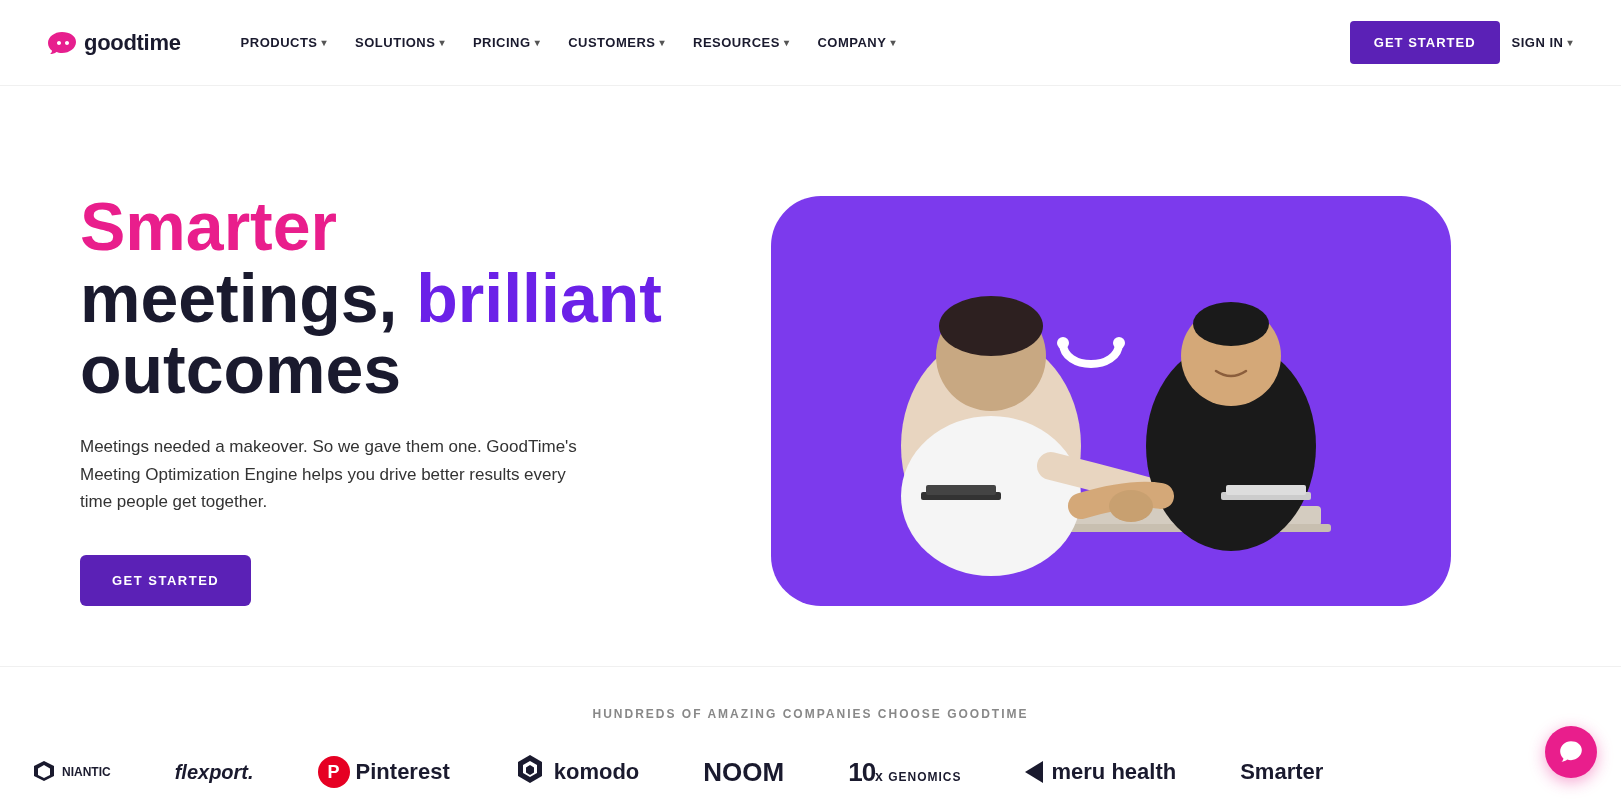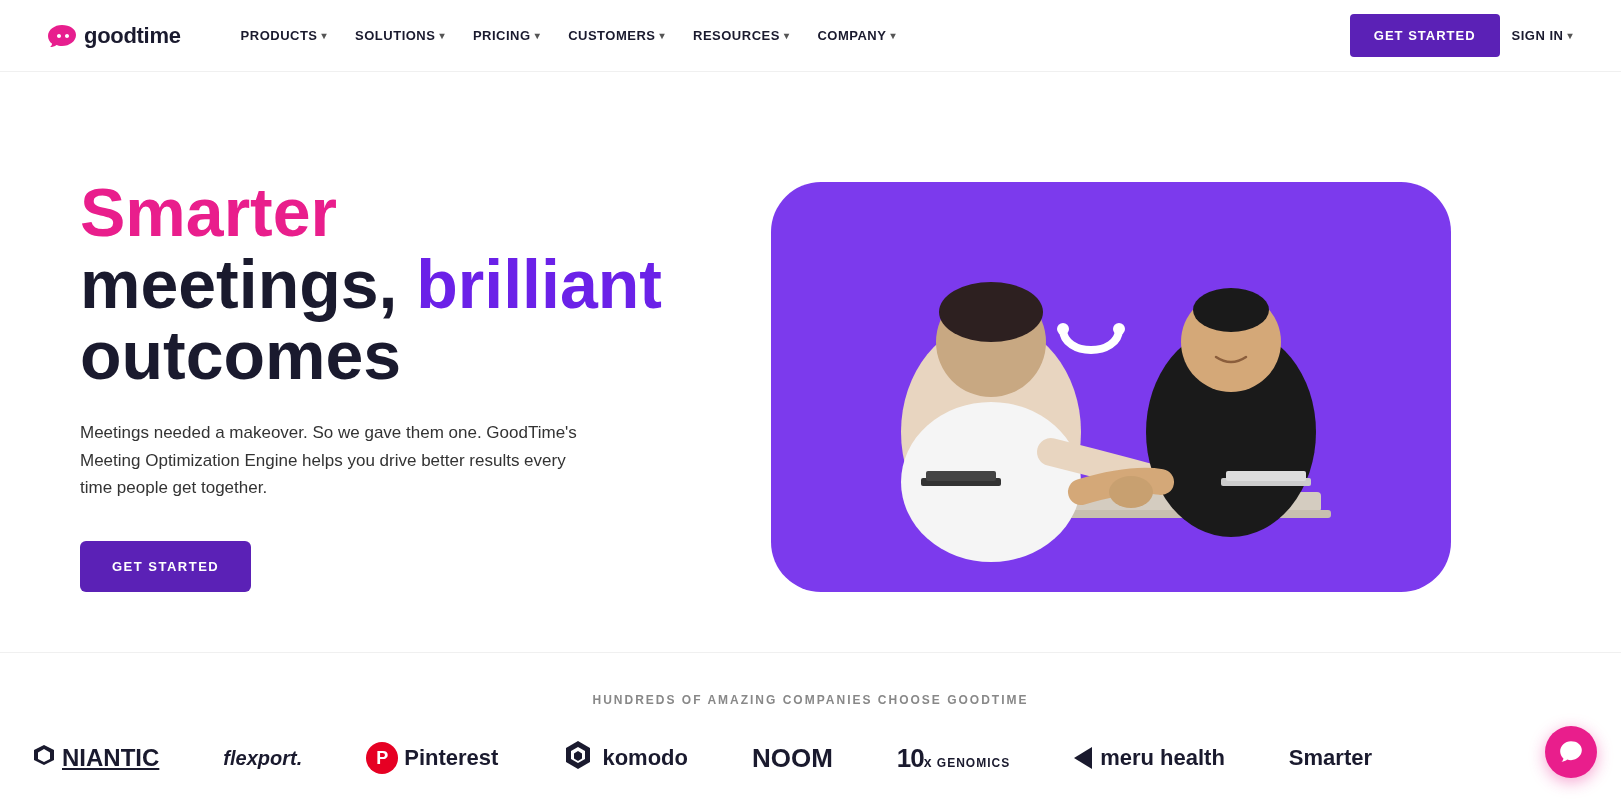--- a/index.html
+++ b/index.html
@@ -3,21 +3,21 @@
   <meta charset="utf-8">
   <style>
     * { margin: 0; padding: 0; box-sizing: border-box; }
     body { font-family: -apple-system, BlinkMacSystemFont, 'Segoe UI', sans-serif; background: #fff; overflow-x: hidden; }
 
     
     nav {
       display: flex;
       align-items: center;
       padding: 0 48px;
-      height: 72px;
+      height: 86px;
       background: #fff;
       border-bottom: 1px solid #f0f0f0;
       position: relative;
       z-index: 10;
     }
     .logo {
       display: flex;
       align-items: center;
       gap: 8px;
       text-decoration: none;
@@ -160,21 +160,21 @@
     }
     .company-logo {
       display: inline-flex;
       align-items: center;
       padding: 0 32px;
       font-size: 22px;
       font-weight: 700;
       color: #1a1a2e;
       flex-shrink: 0;
     }
-    .company-logo.niantic { font-size: 24px; text-decoration: underline; }
+    .company-logo.niantic { font-size: 12px; }
     .company-logo.flexport { font-style: italic; font-size: 20px; }
     .company-logo.noom { font-size: 26px; font-weight: 900; }
     .company-logo.revolut { font-size: 22px; }
 
     
     .chat-bubble {
       position: fixed;
       bottom: 24px;
       right: 24px;
       width: 52px;

